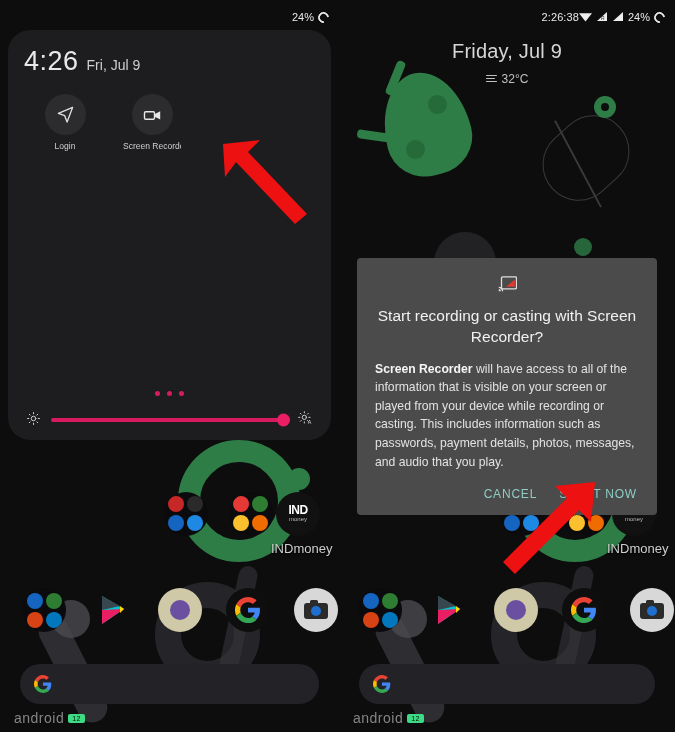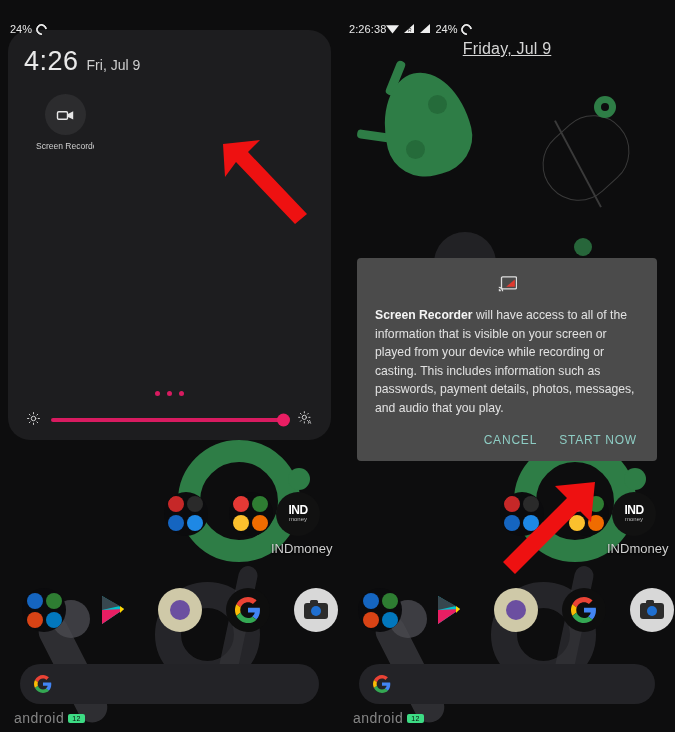--- a/index.html
+++ b/index.html
@@ -32,37 +32,37 @@
   }
   .wp-tail-grey { position: absolute; background: #35353a; opacity: .62; border-radius: 10px; }
   .wp-green-ring {
     position: absolute; border-radius: 50%; border: 22px solid #2e7d46;
   }
   .wp-capsule { position: absolute; background: #4a4a50; opacity:.55; border-radius: 30px; }
   .wp-knob { position: absolute; border-radius: 50%; background: #4a4a50; opacity: .8; }
 
   
   .statusbar {
-    position: absolute; top: 16px; left: 0; right: 0; height: 26px;
-    display: flex; align-items: center; justify-content: flex-start;
+    position: absolute; top: 4px; left: 0; right: 0; height: 26px;
+    display: flex; align-items: center; justify-content: flex-end;
     padding: 0 10px; color: #e8e8e8; font-size: 11px; z-index: 40;
   }
   .sb-left { letter-spacing: .1px; }
   .sb-right { display: flex; align-items: center; gap: 4px; }
   .sb-pct { font-size: 11px; }
   .batt-circle {
     width: 11px; height: 11px; border-radius: 50%;
     border: 2px solid #e8e8e8; border-right-color: transparent;
     transform: rotate(40deg);
   }
 
   
   .home-date {
     position: absolute; top: 40px; left: 0; right: 0; text-align: center;
-    color: #d6d6d6; font-size: 16px; letter-spacing: .2px; z-index: 20; text-decoration: underline;
+    color: #d6d6d6; font-size: 20px; letter-spacing: .2px; z-index: 20;
   }
   .home-weather {
     position: absolute; top: 72px; left: 0; right: 0; text-align: center;
     color: #c0c0c0; font-size: 12px; z-index: 20;
     display: flex; align-items: center; justify-content: center; gap: 5px;
   }
   .wicon { display:inline-block; width: 11px; height: 9px; position: relative; }
   .wicon i { position:absolute; left:0; height:1.4px; background:#c0c0c0; border-radius:1px;}
   .wicon i:nth-child(1){top:0;width:11px}
   .wicon i:nth-child(2){top:3px;width:9px}
@@ -286,20 +286,28 @@
 
     <div class="qs">
       <div class="qs-clockrow">
         <span class="qs-time">4:26</span>
         <span class="qs-date">Fri, Jul 9</span>
       </div>
 
       <div class="qs-tiles">
         <div class="tile">
           <div class="tile-ic">
+            <svg width="19" height="19" viewBox="0 0 24 24" fill="none" stroke="#e0e0e0" stroke-width="1.7" stroke-linejoin="round">
+              <path d="M21 3 3 10.5l8 3 3 8z"></path>
+            </svg>
+          </div>
+          <div class="tile-lbl">Login</div>
+        </div>
+        <div class="tile">
+          <div class="tile-ic">
             <svg width="20" height="20" viewBox="0 0 24 24" fill="none" stroke="#e6e6e6" stroke-width="1.7">
               <rect x="3" y="8" width="12" height="9" rx="1.5"></rect>
               <path d="M16 11.5 21 9v7l-5-2.5z" fill="#e6e6e6"></path>
             </svg>
           </div>
           <div class="tile-lbl">Screen Recorder</div>
         </div>
       </div>
 
       <div class="qs-spacer"></div>
@@ -378,20 +386,28 @@
           <svg width="12" height="11" viewBox="0 0 12 11">
               <polygon points="11,1 11,10 1,10" fill="#eee"></polygon>
             </svg>
         </span>
         <span class="sb-pct">24%</span>
         <span class="batt-circle"></span>
       </div>
     </div>
 
     <div class="home-date">Friday, Jul 9</div>
+    <div class="home-weather">
+      <span class="wicon">
+          <i></i>
+          <i></i>
+          <i></i>
+        </span>
+      <span>32°C</span>
+    </div>
 
     <div class="appgrid">
       <div class="app" style="left:156px;top:492px;">
         <div class="app-ic folder-ic">
           <span class="fg" style="left:4px;top:4px;background:#c62828;"></span>
           <span class="fg" style="left:23px;top:4px;background:#2a2a2a;"></span>
           <span class="fg" style="left:4px;top:23px;background:#1565c0;"></span>
           <span class="fg" style="left:23px;top:23px;background:#1e88e5;"></span>
         </div>
       </div>
@@ -473,20 +489,21 @@
     <div class="dialog">
       <div class="dlg-icon">
         <svg width="19" height="16" viewBox="0 0 19 16">
           <rect x="3.5" y="0.8" width="15" height="12" rx="1.2" fill="none" stroke="#dedede" stroke-width="1.3"></rect>
           <polygon points="16.8,3.6 16.8,10.8 8.2,10.8" fill="#e03a2f"></polygon>
           <path d="M0.8 15.2h2.2a2.2 2.2 0 0 0-2.2-2.2z" fill="#dedede"></path>
           <path d="M0.8 11.4a3.8 3.8 0 0 1 3.8 3.8" fill="none" stroke="#dedede" stroke-width="1.3"></path>
           <path d="M0.8 8.6a6.6 6.6 0 0 1 6.6 6.6" fill="none" stroke="#dedede" stroke-width="1.3" opacity="0"></path>
         </svg>
       </div>
+      <div class="dlg-title">Start recording or casting with Screen Recorder?</div>
       <div class="dlg-body">
         <b>Screen Recorder</b><span> will have access to all of the information that is visible on your screen or played from your device while recording or casting. This includes information such as passwords, payment details, photos, messages, and audio that you play.</span>
       </div>
       <div class="dlg-actions">
         <button class="dlg-btn">CANCEL</button>
         <button class="dlg-btn">START NOW</button>
       </div>
     </div>
 
     <svg class="arrow" style="left:158px;top:478px;width:105px;height:100px;" viewBox="0 0 105 100">

